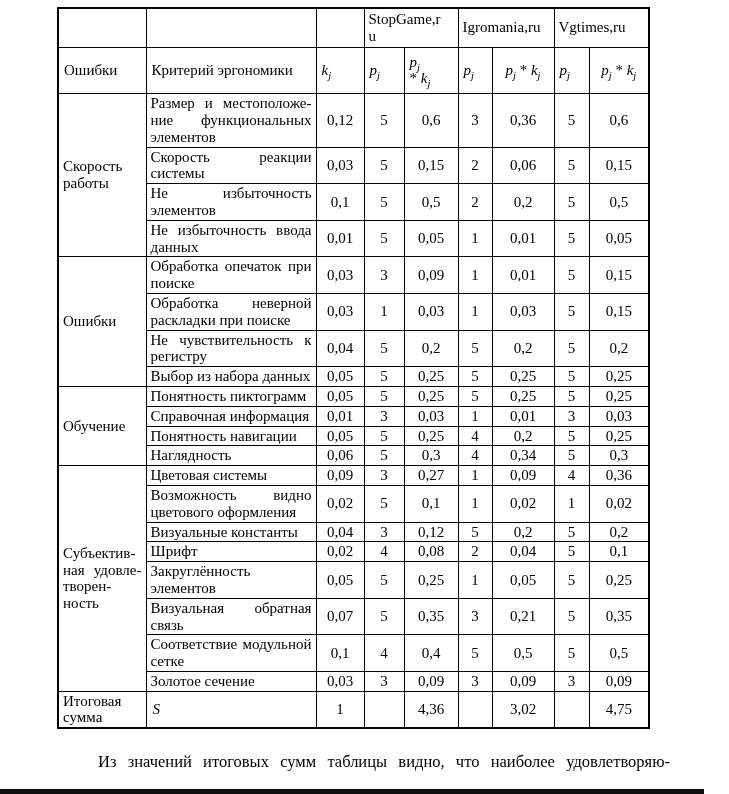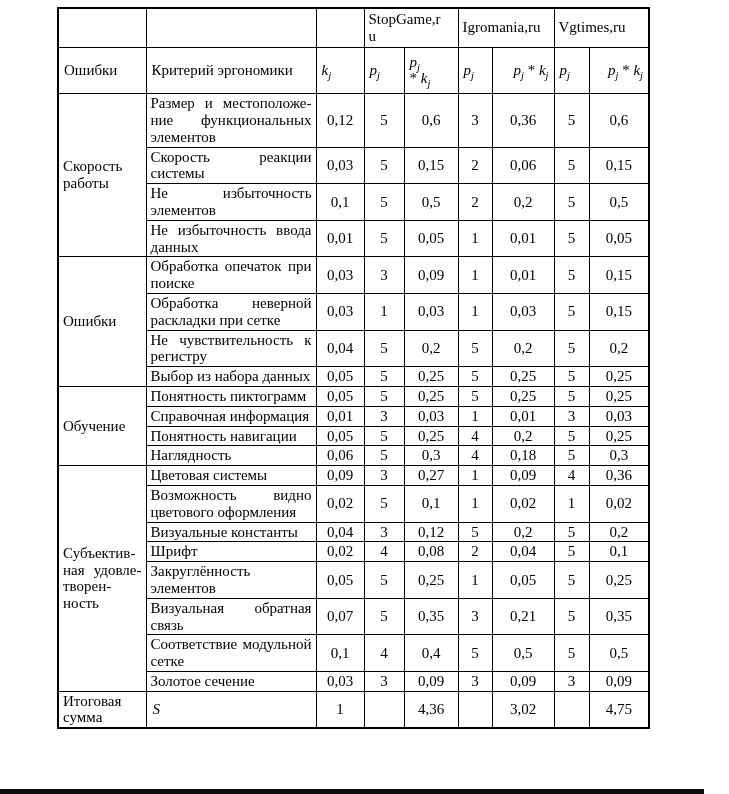--- a/index.html
+++ b/index.html
@@ -35,21 +35,21 @@
   .erg tr.h2 td { height: 39px; padding: 6px 5px; }
   .erg td.site { text-align: left; font-size: 15px; }
   .erg td.site .s0 {
     display: inline-block;
     max-width: 76px;
     word-break: break-all;
     text-align: left;
   }
   .erg td.th { text-align: left; }
   .erg td.math { text-align: left; padding-left: 7px; }
-  .erg td.mcenter { text-align: right; padding-left: 4px; }
+  .erg td.mcenter { text-align: center; padding-left: 4px; }
   .erg td.num { text-align: center; }
   .erg td.crit { text-align: justify; }
   .erg td.group { text-align: justify; }
   .erg td.scell { text-align: left; padding-left: 6px; }
   .erg i { font-style: italic; }
   .erg sub { font-size: 10.5px; font-style: italic; line-height: 0; }
   .para {
     position: absolute;
     left: 58px;
     top: 752px;
@@ -152,21 +152,21 @@
           <td class="crit">Обработка опечаток при поиске</td>
           <td class="num">0,03</td>
           <td class="num">3</td>
           <td class="num">0,09</td>
           <td class="num">1</td>
           <td class="num">0,01</td>
           <td class="num">5</td>
           <td class="num">0,15</td>
         </tr>
         <tr>
-          <td class="crit">Обработка неверной раскладки при сетке</td>
+          <td class="crit">Обработка неверной раскладки при поиске</td>
           <td class="num">0,03</td>
           <td class="num">1</td>
           <td class="num">0,03</td>
           <td class="num">1</td>
           <td class="num">0,03</td>
           <td class="num">5</td>
           <td class="num">0,15</td>
         </tr>
         <tr>
           <td class="crit">Не чувствительность к регистру</td>
@@ -218,21 +218,21 @@
           <td class="num">0,2</td>
           <td class="num">5</td>
           <td class="num">0,25</td>
         </tr>
         <tr>
           <td class="crit">Наглядность</td>
           <td class="num">0,06</td>
           <td class="num">5</td>
           <td class="num">0,3</td>
           <td class="num">4</td>
-          <td class="num">0,18</td>
+          <td class="num">0,34</td>
           <td class="num">5</td>
           <td class="num">0,3</td>
         </tr>
         <tr>
           <td class="group" rowspan="8">Субъектив­ная удовле­творен­ность</td>
           <td class="crit">Цветовая системы</td>
           <td class="num">0,09</td>
           <td class="num">3</td>
           <td class="num">0,27</td>
           <td class="num">1</td>
@@ -318,17 +318,18 @@
           <td class="num">4,36</td>
           <td class="num"></td>
           <td class="num">3,02</td>
           <td class="num"></td>
           <td class="num">4,75</td>
         </tr>
       </tbody>
   </table>
 
   <div class="para">
+    <div class="pl1">Из значений итоговых сумм таблицы видно, что наиболее удовлетворяю-</div>
   </div>
 
   <div class="bottom-bar"></div>
 
 </div>
 
 </body></html>

